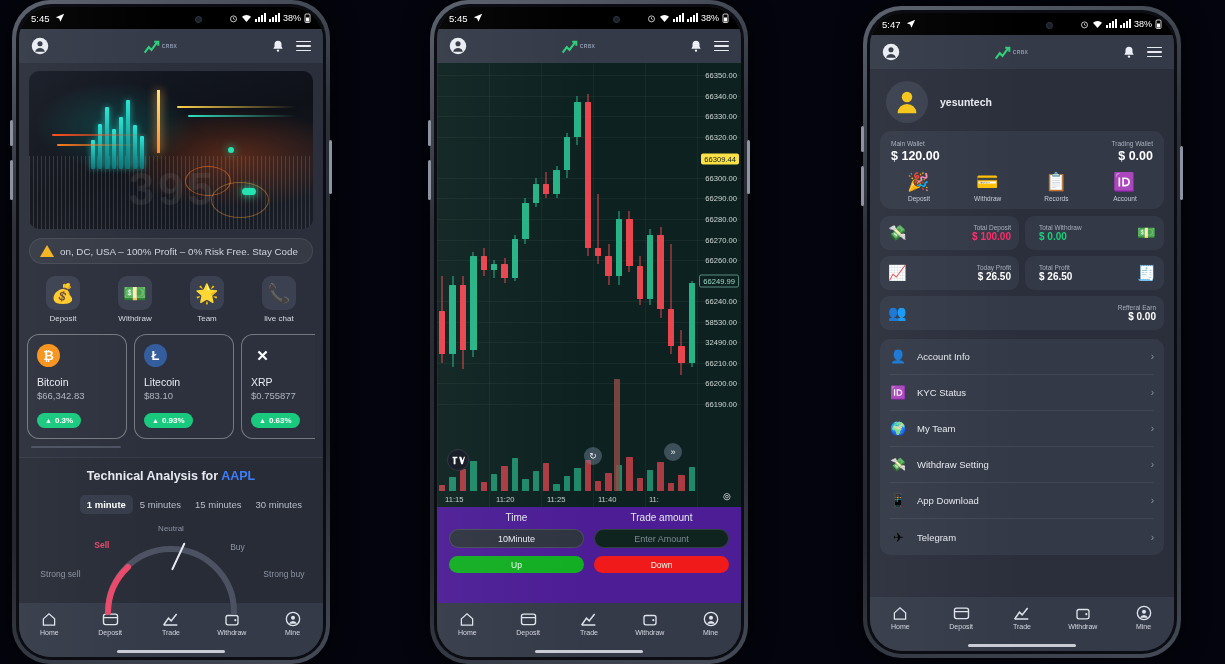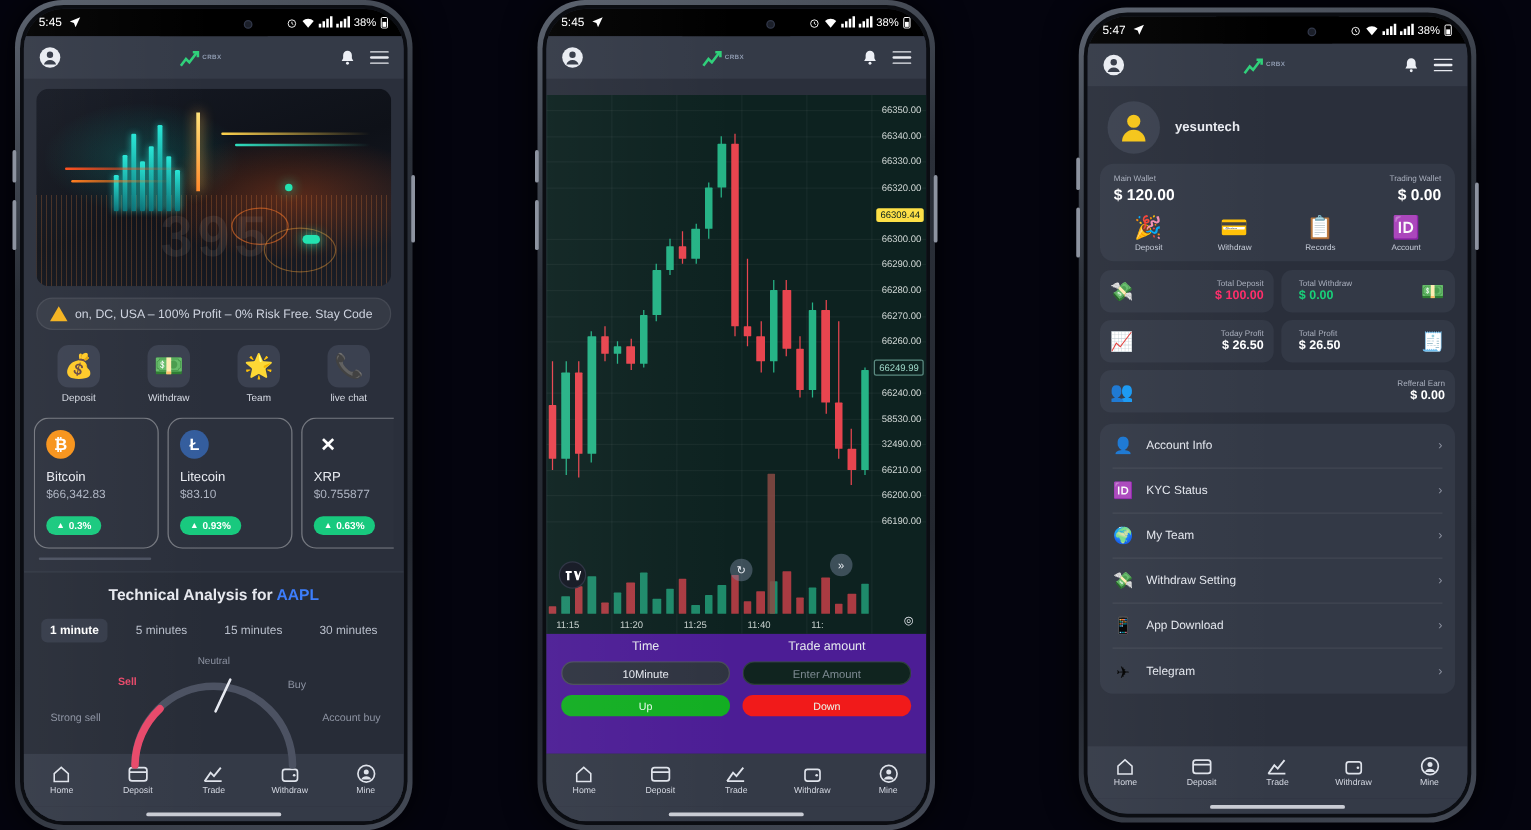--- a/index.html
+++ b/index.html
@@ -133,21 +133,21 @@
   .cbadge .up { font-size:7px; }
 
   .scrollhint { height:2px; background:#4b5160; border-radius:2px; margin:7px 12px 0; width:90px; }
 
   .ta {
     margin-top: 9px; background:#272c37; border-top:1px solid #343a47;
     flex:1; padding: 11px 10px 0; position:relative;
   }
   .ta-title { text-align:center; font-size:12.5px; font-weight:bold; color:#e7e9ef; }
   .ta-title b { color:#3d7efc; font-weight:bold; }
-  .ta-tabs { display:flex; justify-content:space-between; margin-top:12px; padding: 0 4px; }
+  .ta-tabs { display:flex; justify-content:flex-end; margin-top:12px; padding: 0 4px; }
   .ta-tab { font-size:9.5px; color:#b9bfcb; padding:4px 7px; border-radius:5px; }
   .ta-tab.active { background:#353b49; color:#fff; font-weight:bold; }
   .gauge { position:relative; height:72px; margin-top:12px; }
   .gauge .neutral { position:absolute; left:50%; transform:translateX(-50%); top:-2px; font-size:8px; color:#8d93a2;}
   .gauge .sell { position:absolute; left:23%; top:14px; font-size:8.5px; color:#e8496a; font-weight:bold;}
   .gauge .buy  { position:absolute; right:24%; top:16px; font-size:8.5px; color:#8d93a2;}
   .gauge .ssell{ position:absolute; left:4%; top:43px; font-size:8.5px; color:#8d93a2;}
   .gauge .sbuy { position:absolute; right:3%; top:43px; font-size:8.5px; color:#8d93a2;}
   .arc { position:absolute; left:50%; transform:translateX(-50%); top:10px; width:146px; height:80px; }
   .needle { position:absolute; left:50%; top:44px; width:2px; height:30px; background:#e7eaf1;
@@ -158,21 +158,21 @@
     flex:0 0 42px; background:#343a47; display:flex; align-items:center;
     justify-content:space-around; padding-bottom:2px;
   }
   .nitem { text-align:center; width:52px; }
   .nicon { height:17px; display:flex;align-items:center;justify-content:center; margin-bottom:1px;}
   .nlabel { font-size:7px; color:#d3d7e1; }
   .homebar { flex:0 0 12px; background:#343a47; display:flex;align-items:center;justify-content:center;}
   .homebar i { display:block; width:108px;height:3px;border-radius:3px;background:#c9ccd4;}
 
   
-  .chartwrap { flex:1; background:#0d2220; position:relative; overflow:hidden;margin-top:13px; }
+  .chartwrap { flex:1; background:#0d2220; position:relative; overflow:hidden; }
   .grid-v, .grid-h { position:absolute; background: rgba(255,255,255,.045); }
   .grid-v { width:1px; top:0; bottom:0; }
   .grid-h { height:1px; left:0; right:0; }
   .plabel { position:absolute; right:4px; font-size:7.6px; color:#cfd6d4; transform:translateY(-50%); }
   .plabel.hl { background:#fde047; color:#0a1f1c; font-weight:normal; padding:1px 3px; border-radius:2px; right:2px;}
   .plabel.ol { border:1px solid #5b8a80; color:#9fd8c9; padding:1px 3px; border-radius:2px; right:2px;}
   .candle { position:absolute; }
   .candle .wick { position:absolute; left:50%; transform:translateX(-50%); width:1px; }
   .candle .body { position:absolute; left:0; right:0; border-radius:.5px; }
   .vol { position:absolute; bottom:0; border-radius:.5px; opacity:.72; }
@@ -400,21 +400,21 @@
               <div class="ta-tab active">1 minute</div>
               <div class="ta-tab">5 minutes</div>
               <div class="ta-tab">15 minutes</div>
               <div class="ta-tab">30 minutes</div>
             </div>
             <div class="gauge">
               <div class="neutral">Neutral</div>
               <div class="sell">Sell</div>
               <div class="buy">Buy</div>
               <div class="ssell">Strong sell</div>
-              <div class="sbuy">Account buy</div>
+              <div class="sbuy">Strong buy</div>
               <svg class="arc" viewBox="0 0 146 80">
                 <path d="M10 76 A63 63 0 0 1 136 76" fill="none" stroke="#4c5262" stroke-width="6" stroke-linecap="round"></path>
                 <path d="M10 76 A63 63 0 0 1 30 31" fill="none" stroke="#e8496a" stroke-width="6" stroke-linecap="round"></path>
               </svg>
               <div class="needle"></div>
             </div>
           </div>
 
           <div class="bottomnav">
             <div class="nitem">

